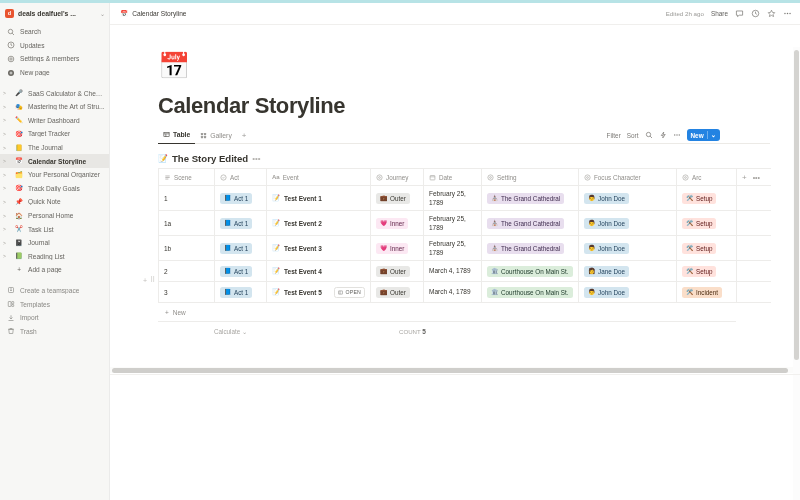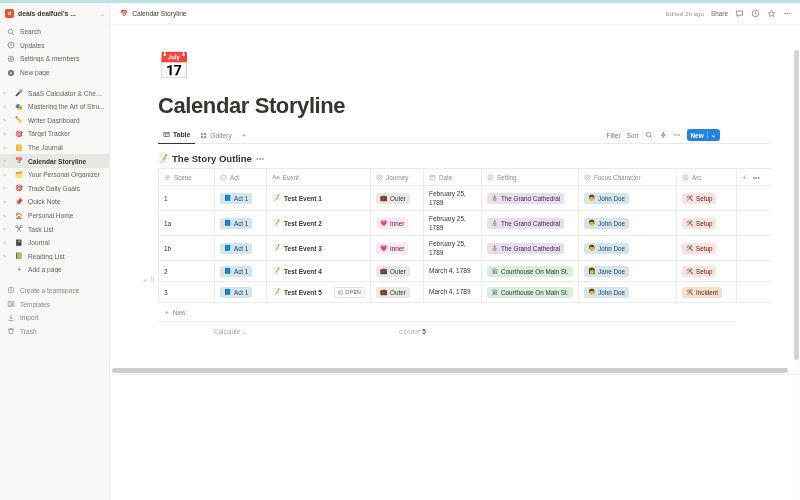--- a/index.html
+++ b/index.html
@@ -434,21 +434,21 @@
             <div class="newbtn">
               <span>New</span>
               <span class="sep"></span>
               <span>⌄</span>
             </div>
           </div>
         </div>
 
         <div class="tbl-title">
           <span style="font-size:8px">📝</span>
-          <span>The Story Outline</span>
+          <span>The Story Edited</span>
           <span class="dots">•••</span>
         </div>
 
         <div style="position:relative;">
           <div class="rowhandle" style="left:-15px; top:108px;">
             <span>+</span>
             <span>⠿</span>
           </div>
 
           <table class="db">

